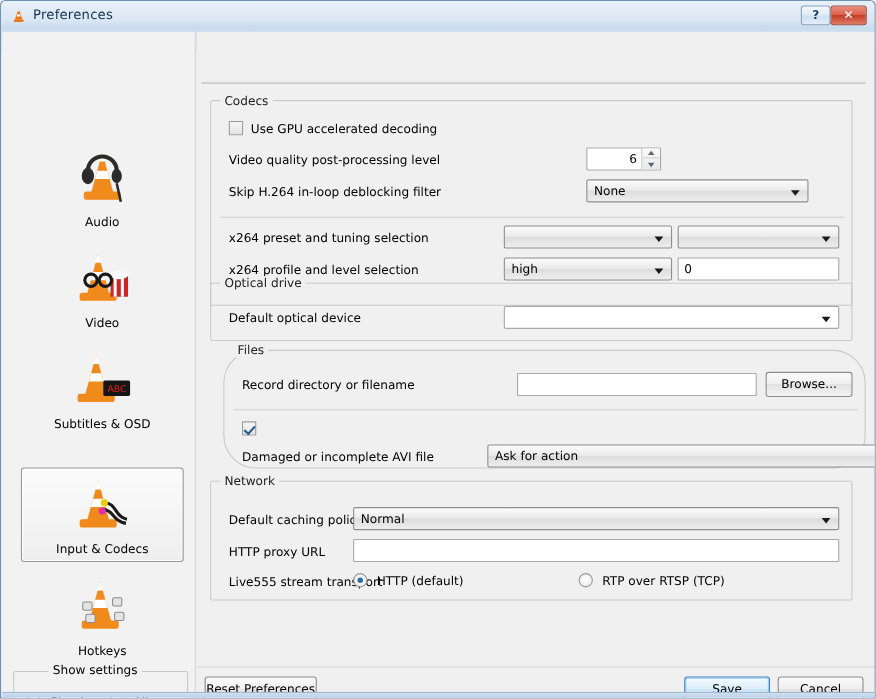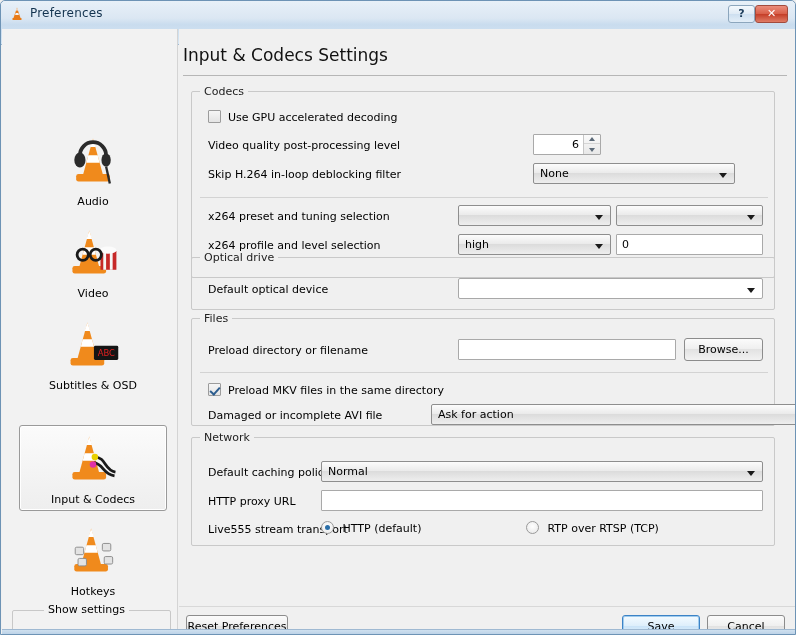--- a/index.html
+++ b/index.html
@@ -347,21 +347,20 @@
       </div>
       <div class="radio-row" style="left:87px;">
         <span class="radio-outer"></span>
         <span style="margin-left:5px;">All</span>
       </div>
     </div>
   </div>
 
   <div class="main">
 
-    <div class="page-title">Input &amp; Codecs Settings</div>
     <div class="title-rule"></div>
 
     <div class="group" style="left:12px; top:62px; width:584px; height:187px;">
       <div class="group-legend">Codecs</div>
 
       <div class="checkbox" style="left:16px; top:18px;"></div>
       <div class="fieldlabel" style="left:36px; top:19px;">Use GPU accelerated decoding</div>
 
       <div class="fieldlabel" style="left:16px; top:47px;">Video quality post-processing level</div>
       <div class="spin" style="left:341px; top:42px; width:68px;">
@@ -400,31 +399,30 @@
 
     <div class="group" style="left:12px; top:228px; width:584px; height:53px;">
       <div class="group-legend">Optical drive</div>
       <div class="fieldlabel" style="left:16px; top:25px;">Default optical device</div>
       <div class="combo editable" style="left:266px; top:20px; width:305px;">
         <span class="cval"></span>
         <span class="arrow"></span>
       </div>
     </div>
 
-    <div class="group" style="left:12px; top:289px; width:584px; height:108px;">
+    <div class="group" style="left:24px; top:289px; width:584px; height:108px;border-radius:30px;">
       <div class="group-legend">Files</div>
 
-      <div class="fieldlabel" style="left:16px; top:25px;">Preload directory or filename</div>
+      <div class="fieldlabel" style="left:16px; top:25px;">Record directory or filename</div>
       <div class="textbox" style="left:266px; top:20px; width:218px;"></div>
       <div class="button" style="left:492px; top:19px; width:79px;">Browse...</div>
 
       <div class="hrule" style="left:8px; top:53px; width:568px;"></div>
 
       <div class="checkbox on" style="left:16px; top:64px;"></div>
-      <div class="fieldlabel" style="left:36px; top:65px;">Preload MKV files in the same directory</div>
 
       <div class="fieldlabel" style="left:16px; top:90px;">Damaged or incomplete AVI file</div>
       <div class="combo" style="left:239px; top:85px; width:384px;">
         <span class="cval">Ask for action</span>
         <span class="arrow"></span>
       </div>
     </div>
 
     <div class="group" style="left:12px; top:408px; width:584px; height:109px;">
       <div class="group-legend">Network</div>

